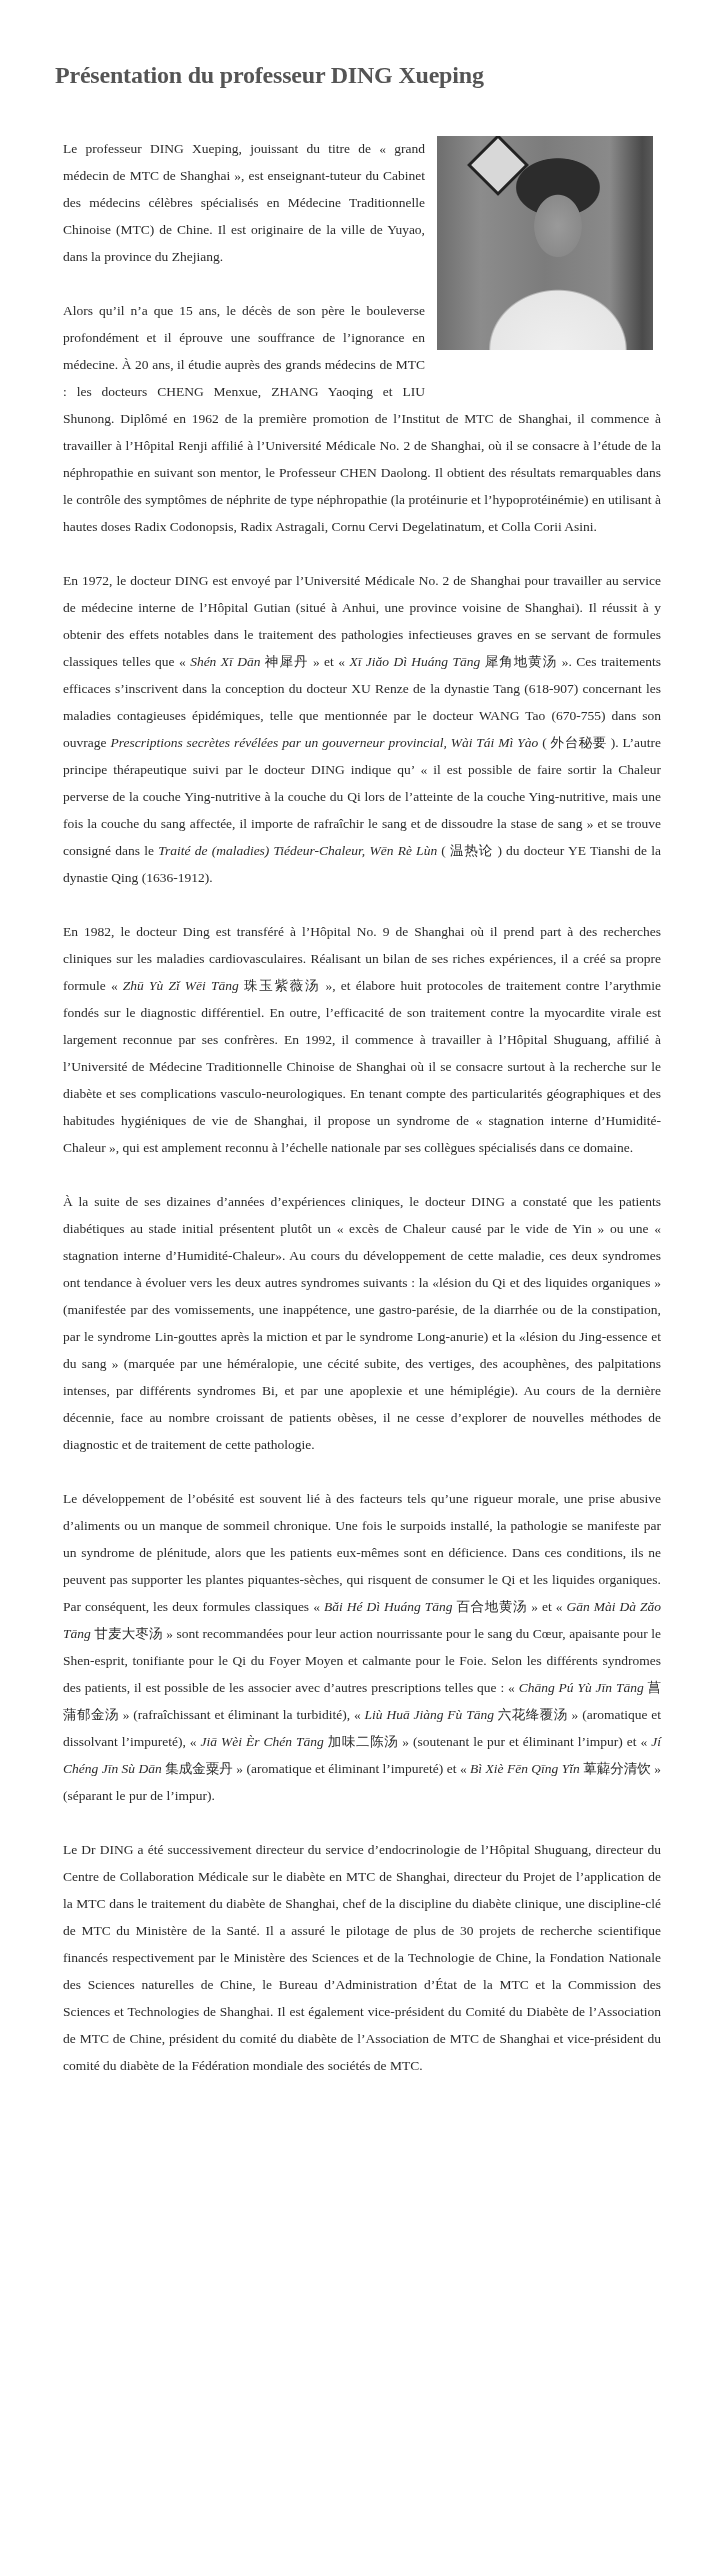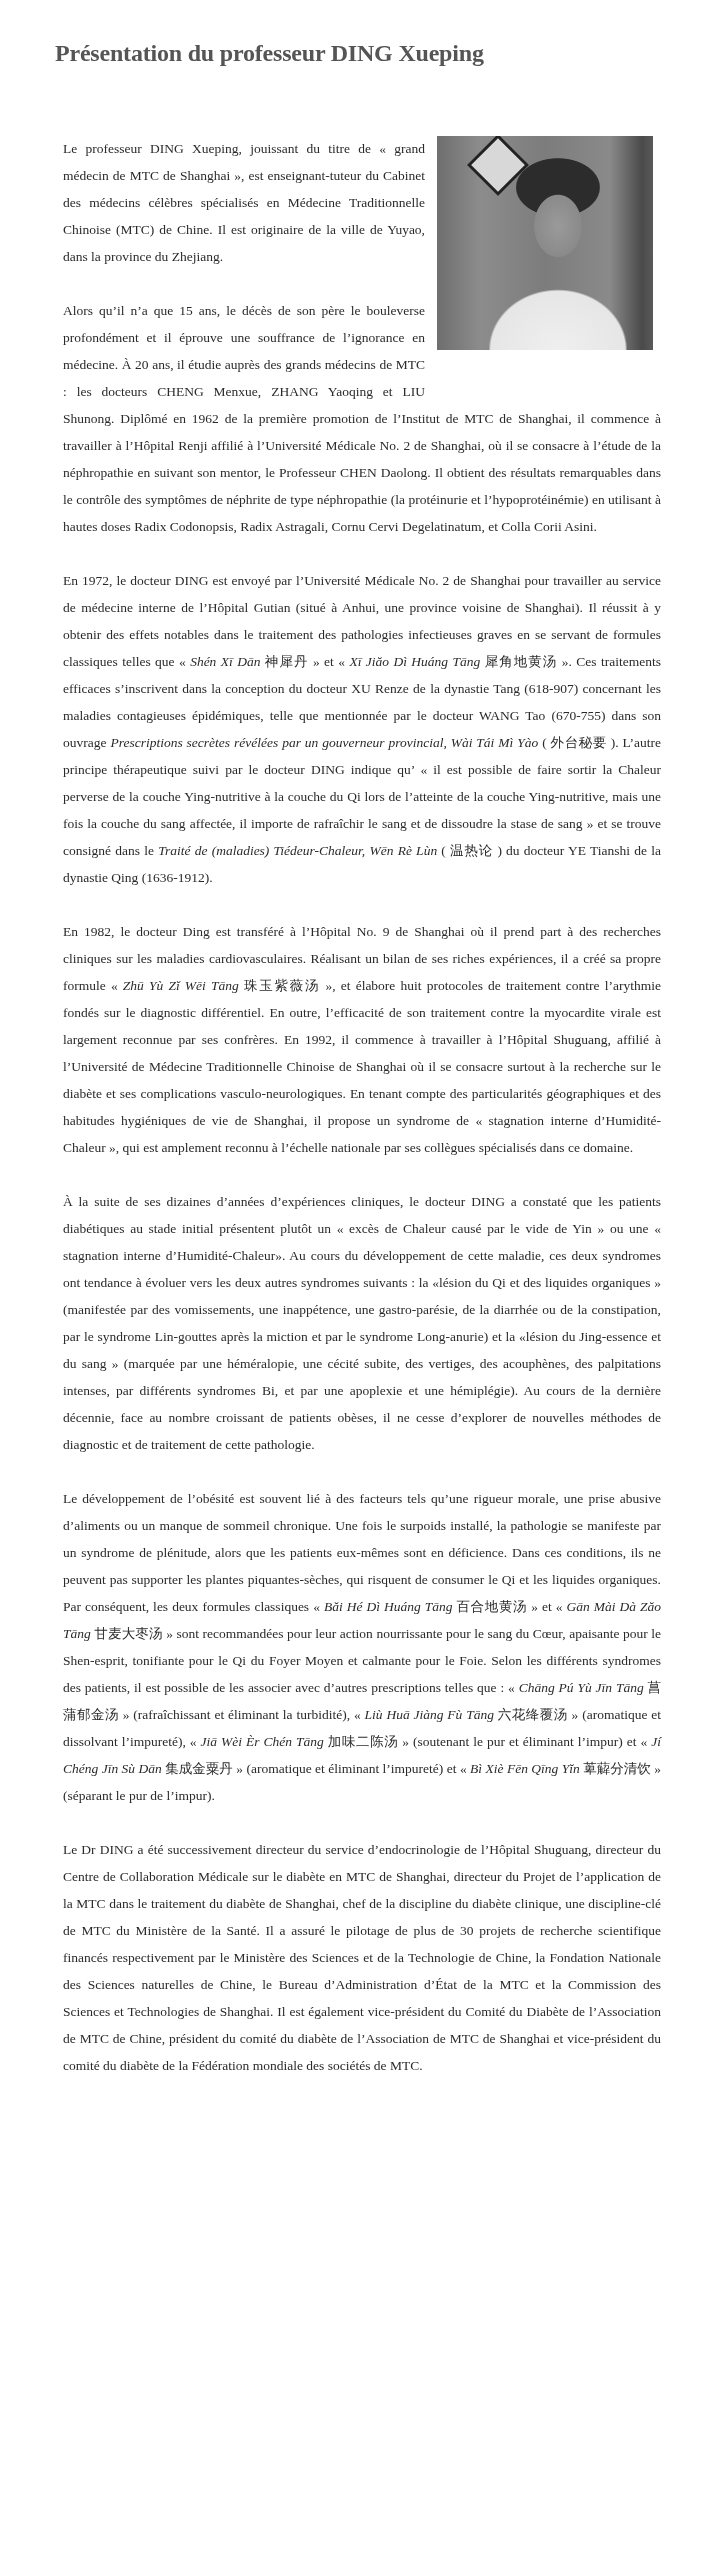--- a/index.html
+++ b/index.html
@@ -17,21 +17,21 @@
     }
     .page {
       position: absolute;
       left: 55px;
       top: 0;
       width: 598px;
     }
     h1.title {
       position: absolute;
       left: 0;
-      top: 40px;
+      top: 62px;
       margin: 0;
       font-family: "Liberation Serif", "DejaVu Serif", serif;
       font-weight: bold;
       font-size: 24px;
       letter-spacing: -0.2px;
       color: #555555;
       white-space: nowrap;
       text-align: center;
     }
     .portrait {

